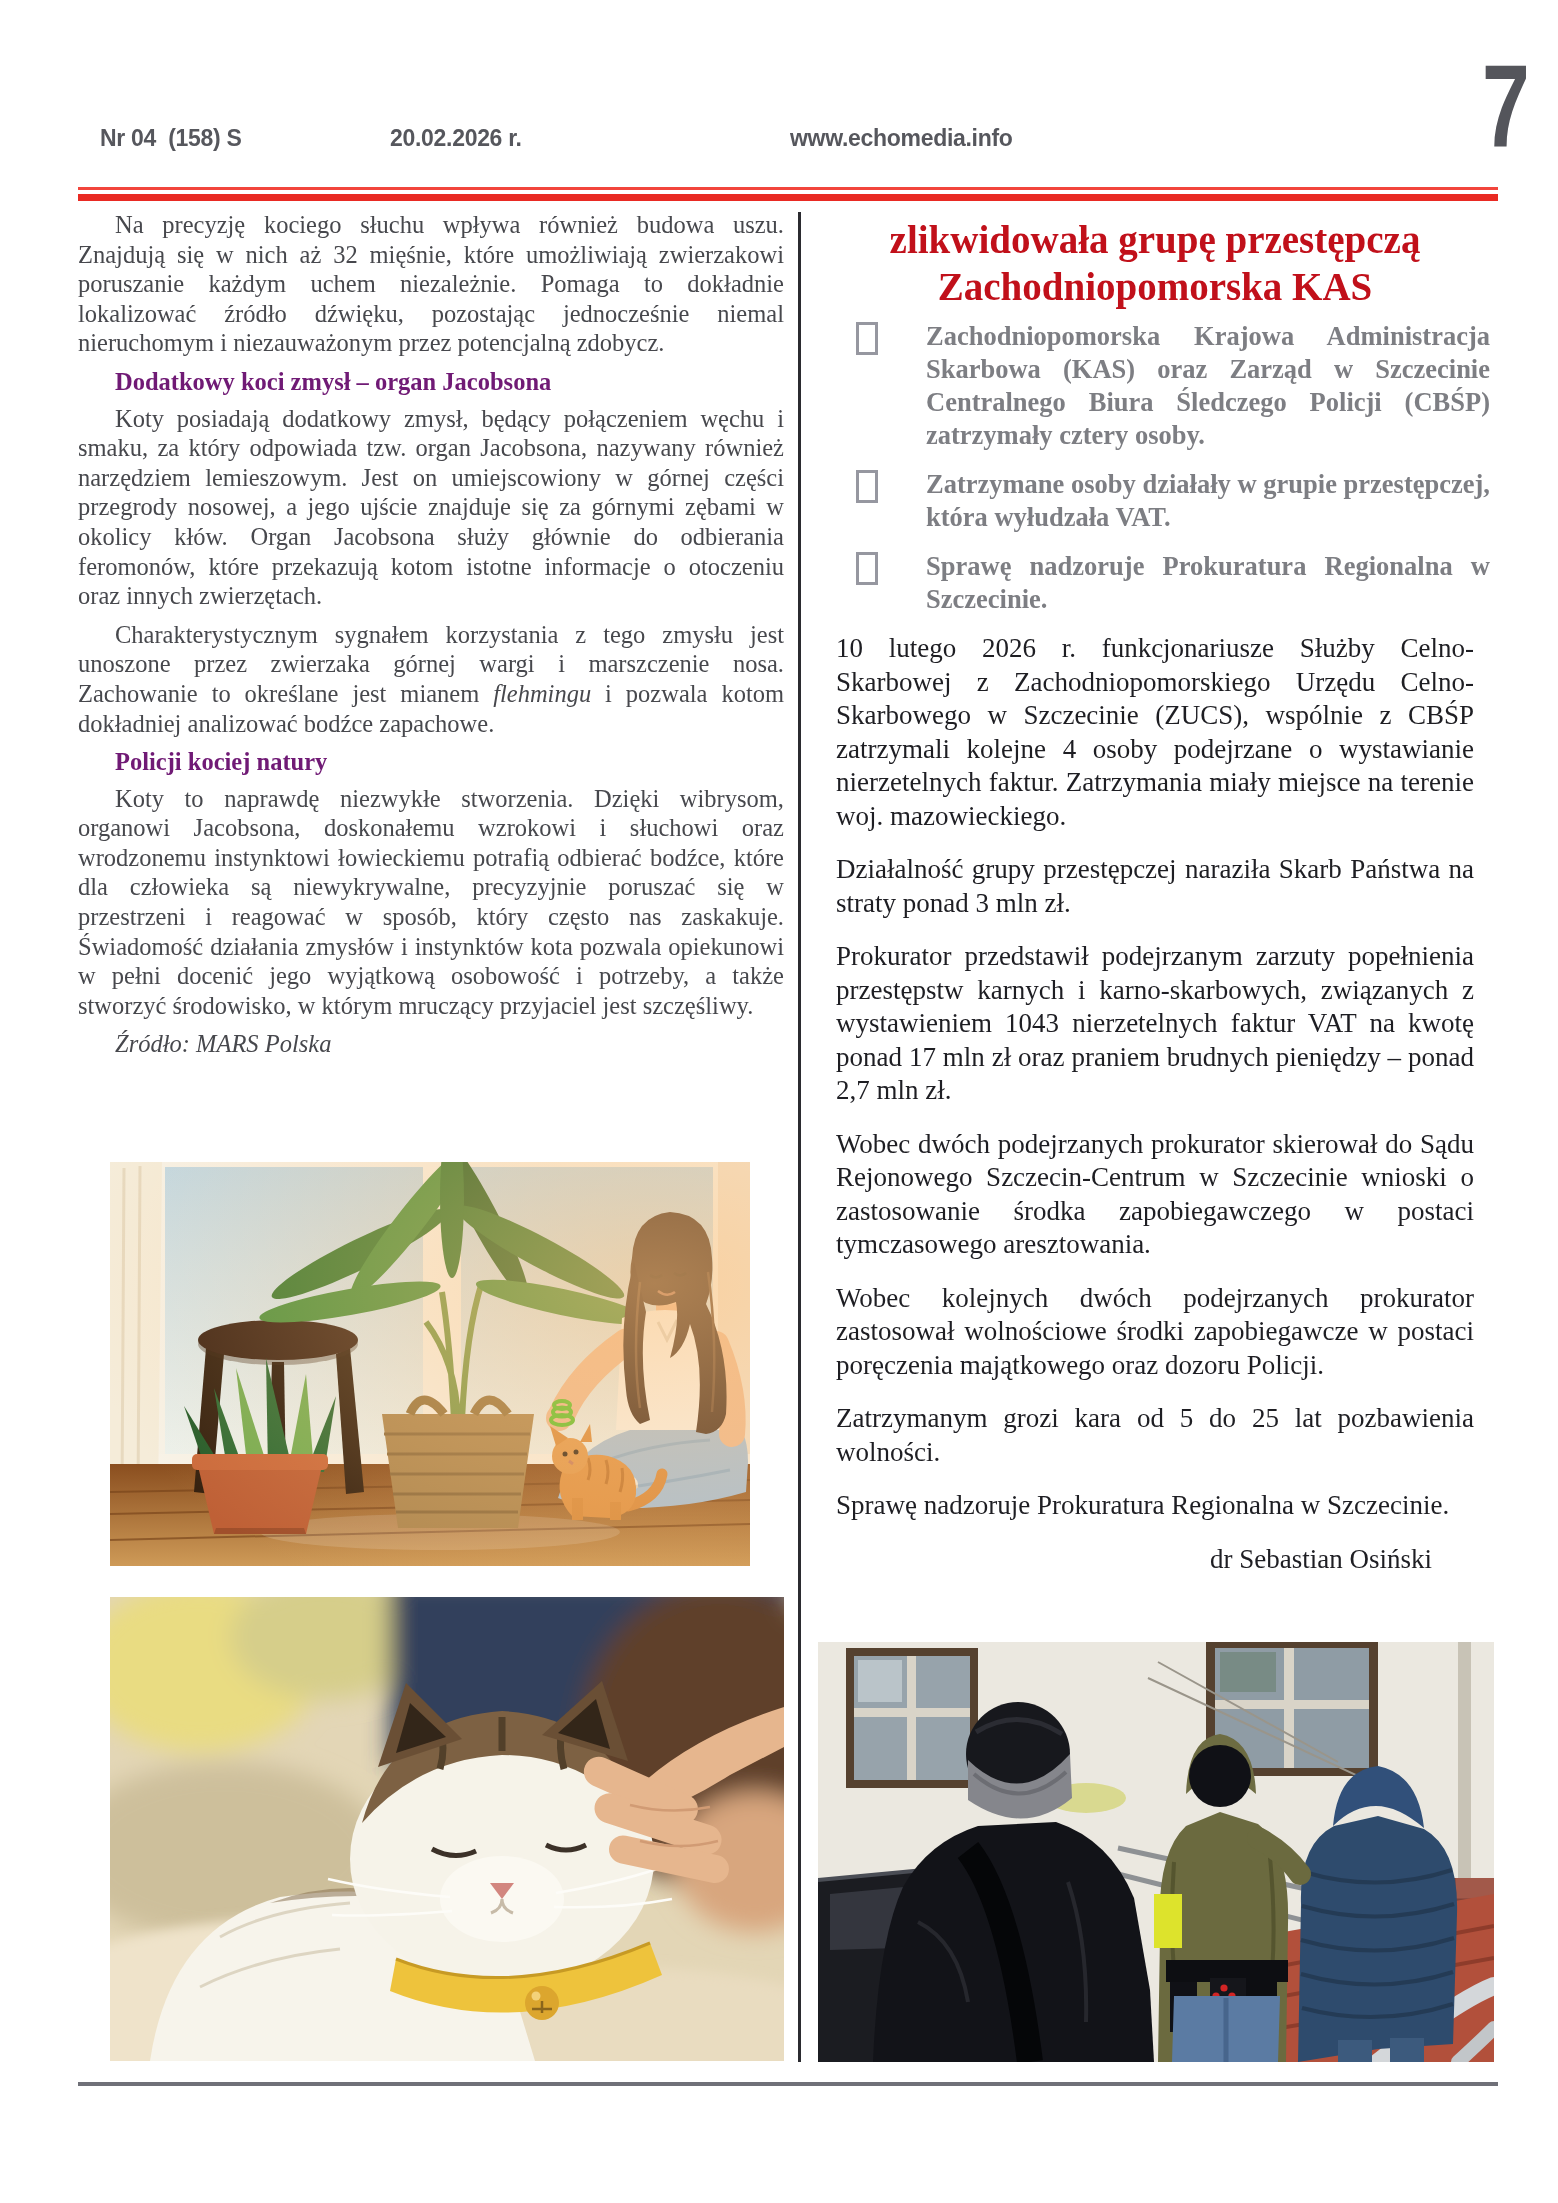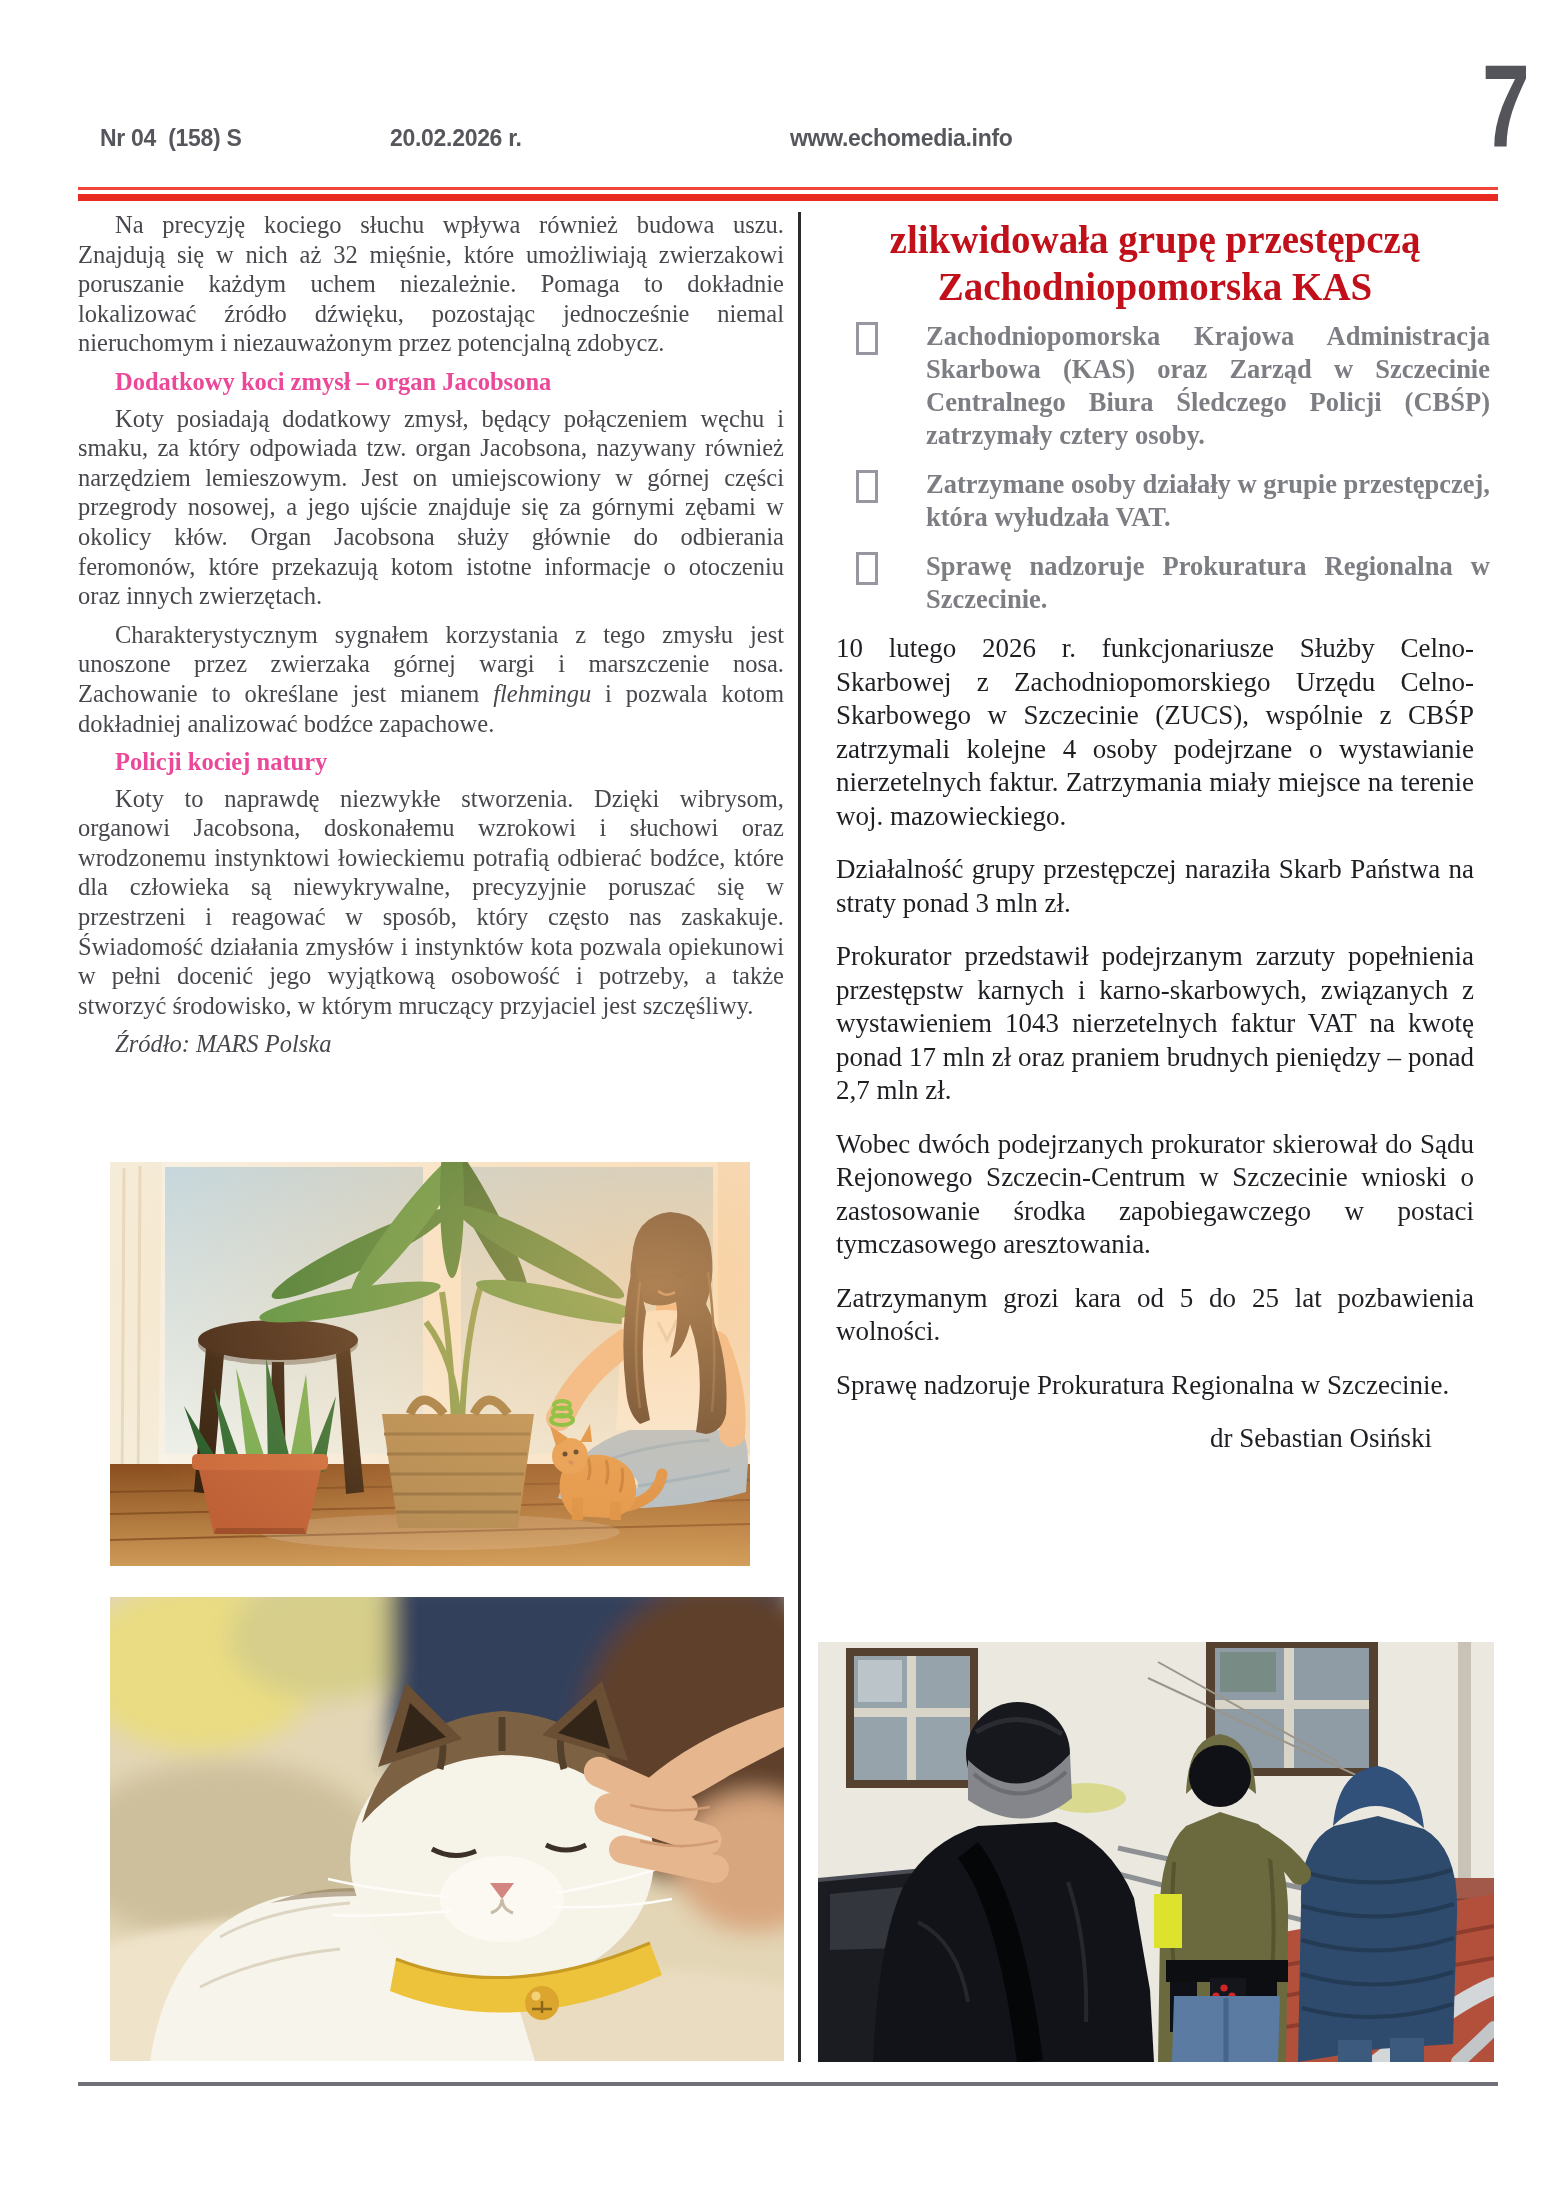--- a/index.html
+++ b/index.html
@@ -12,21 +12,21 @@
   .hdr-date{left:390px;}
   .hdr-site{left:790px;}
   .pageno{position:absolute;left:1482px;top:48px;font:700 116px/1 "Liberation Sans",sans-serif;
           color:#54555b;transform:scaleX(.74);transform-origin:left top;}
   .rule-thin{position:absolute;left:78px;top:187px;width:1420px;height:3px;background:#f2453c;}
   .rule-thick{position:absolute;left:78px;top:194px;width:1420px;height:7px;background:#e92a23;}
   
   .col-left{position:absolute;left:78px;top:210px;width:706px;font-size:24.5px;line-height:29.6px;
             color:#47484d;text-align:justify;}
   .col-left p{margin:0 0 9px;text-indent:37px;}
-  .col-left h3{margin:3px 0 7px;text-indent:37px;font-size:24.5px;line-height:29.6px;color:#ec4899;}
+  .col-left h3{margin:3px 0 7px;text-indent:37px;font-size:24.5px;line-height:29.6px;color:#701a75;}
   .src{font-style:italic;}
   
   .divider{position:absolute;left:798px;top:212px;width:3px;height:1850px;background:#2b2b30;}
   .footer-rule{position:absolute;left:78px;top:2082px;width:1420px;height:4px;background:#6f7078;}
   
   .col-right{position:absolute;left:820px;top:216px;width:670px;color:#1e1e23;
              font-size:27px;line-height:33.5px;text-align:justify;}
   .headline{text-align:center;color:#c1101a;font-weight:700;font-size:39px;line-height:47px;
             margin:0 0 10px;}
   .bullets{margin:6px 0 6px;}
@@ -84,20 +84,21 @@
       </div>
       <div class="bullet">
         <span class="tofu"></span>
         <p>Sprawę nadzoruje Prokuratura Regionalna w Szczecinie.</p>
       </div>
     </div>
     <p class="rp">10 lutego 2026 r. funkcjonariusze Służby Celno-Skarbowej z Zachodniopomorskiego Urzędu Celno-Skarbowego w Szczecinie (ZUCS), wspólnie z CBŚP zatrzymali kolejne 4 osoby podejrzane o wystawianie nierzetelnych faktur. Zatrzymania miały miejsce na terenie woj. mazowieckiego.</p>
     <p class="rp">Działalność grupy przestępczej naraziła Skarb Państwa na straty ponad 3 mln zł.</p>
     <p class="rp">Prokurator przedstawił podejrzanym zarzuty popełnienia przestępstw karnych i karno-skarbowych, związanych z wystawieniem 1043 nierzetelnych faktur VAT na kwotę ponad 17 mln zł oraz praniem brudnych pieniędzy – ponad 2,7 mln zł.</p>
     <p class="rp">Wobec dwóch podejrzanych prokurator skierował do Sądu Rejonowego Szczecin-Centrum w Szczecinie wnioski o zastosowanie środka zapobiegawczego w postaci tymczasowego aresztowania.</p>
+    <p class="rp">Wobec kolejnych dwóch podejrzanych prokurator zastosował wolnościowe środki zapobiegawcze w postaci poręczenia majątkowego oraz dozoru Policji.</p>
     <p class="rp">Zatrzymanym grozi kara od 5 do 25 lat pozbawienia wolności.</p>
     <p class="rp">Sprawę nadzoruje Prokuratura Regionalna w Szczecinie.</p>
     <div class="byline">dr Sebastian Osiński</div>
   </div>
 
   <div class="photo" id="photo1">
     <svg viewBox="0 0 640 404" preserveAspectRatio="none" aria-hidden="true">
       <defs>
         <linearGradient id="sky1" x1="0" y1="0" x2="0" y2="1">
           <stop offset="0" stop-color="#c2d8e2"></stop>

